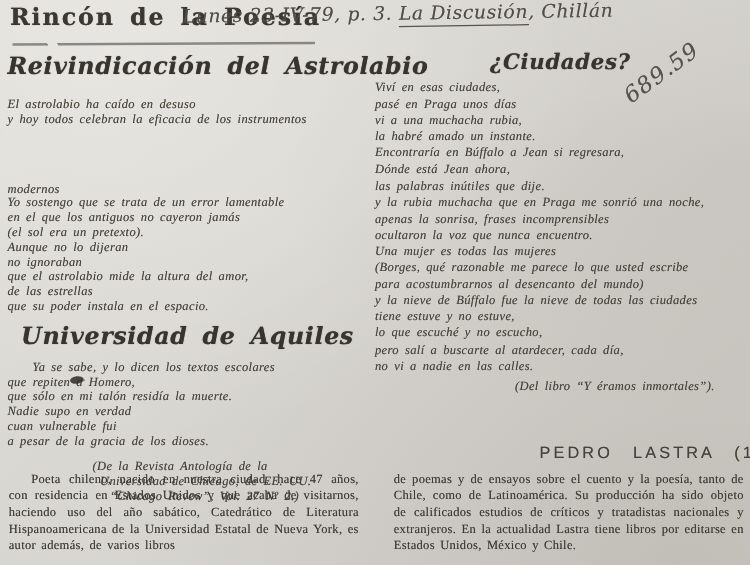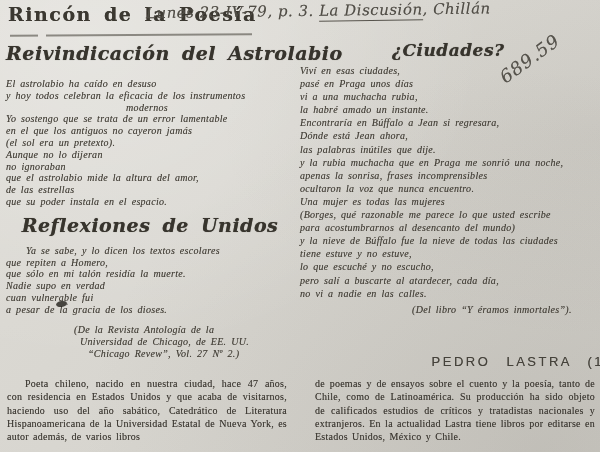--- a/index.html
+++ b/index.html
@@ -54,21 +54,21 @@
   .t1 { font-size:19px; text-align:center; margin:4px 0 14px 0; letter-spacing:0.5px; word-spacing:5px;}
   .t2 { font-size:19px; text-align:center; margin:6px 0 9px 0; letter-spacing:0.5px; word-spacing:5px;}
   .t3 { font-size:17px; margin:2px 0 4px 92px; letter-spacing:0.5px;}
   .poem { font-style:italic; }
   .pline {
     font-size:10px; line-height:11.8px; color:#46423a;
     letter-spacing:0.3px; word-spacing:2px; white-space:nowrap;
     text-shadow:0 0 0.4px rgba(70,66,58,0.55);
   }
   .poem3 .pline { line-height:13.1px; }
-  .align-right { text-align:center; padding-right:6px; }
+  .align-right { text-align:left; padding-right:6px;margin-top:44px; }
   .indent { padding-left:20px; }
   .attribution { font-style:italic; }
   .attr1 { margin:8px 0 0 58px; }
   .aline {
     font-size:10px; line-height:12.3px; color:#46423a;
     letter-spacing:0.3px; word-spacing:2px; white-space:nowrap; padding-left:10px;
     text-shadow:0 0 0.4px rgba(70,66,58,0.55);
   }
   .aline:nth-child(2){ padding-left:16px; }
   .aline:nth-child(3){ padding-left:24px; }
@@ -125,21 +125,21 @@
         <div class="pline">Yo sostengo que se trata de un error lamentable</div>
         <div class="pline">en el que los antiguos no cayeron jamás</div>
         <div class="pline">(el sol era un pretexto).</div>
         <div class="pline">Aunque no lo dijeran</div>
         <div class="pline">no ignoraban</div>
         <div class="pline">que el astrolabio mide la altura del amor,</div>
         <div class="pline">de las estrellas</div>
         <div class="pline">que su poder instala en el espacio.</div>
       </div>
 
-    <h2 class="poem-title t2">Reflexiones de Unidos</h2>
+    <h2 class="poem-title t2">Universidad de Aquiles</h2>
     <div class="poem poem2">
         <div class="pline indent">Ya se sabe, y lo dicen los textos escolares</div>
         <div class="pline">que repiten a Homero,</div>
         <div class="pline">que sólo en mi talón residía la muerte.</div>
         <div class="pline">Nadie supo en verdad</div>
         <div class="pline">cuan vulnerable fui</div>
         <div class="pline">a pesar de la gracia de los dioses.</div>
       </div>
 
     <div class="attribution attr1">

